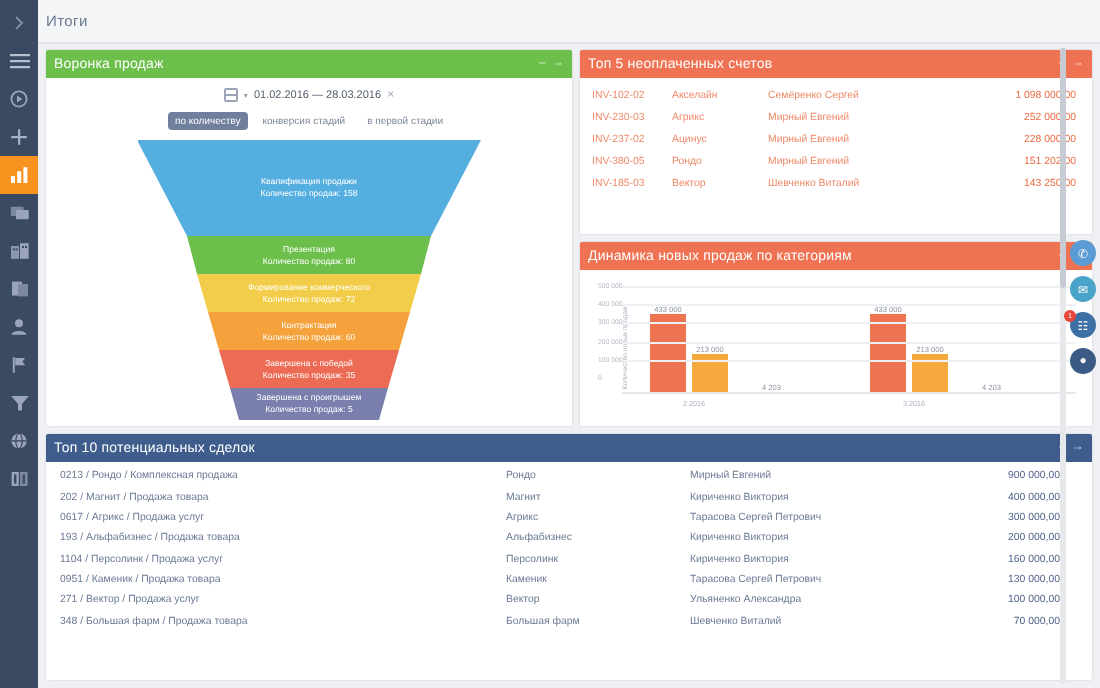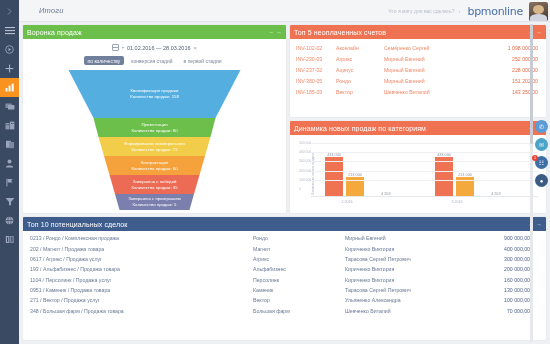--- a/index.html
+++ b/index.html
@@ -26,21 +26,21 @@
 
   
   #main { flex: 1 1 auto; display: flex; flex-direction: column; height: 344px; position: relative; }
 
   
   #topbar {
     height: 22px; background: #f4f5f7; border-bottom: 1px solid #e2e4e8;
     display: flex; align-items: center; position: relative; flex: 0 0 22px;
   }
   #page-title {
-    font-size: 7.5px; color: #6b7a90; margin-left: 20px; letter-spacing: .2px; font-style: italic;
+    font-size: 7.5px; color: #6b7a90; margin-left: 4px; letter-spacing: .2px;
   }
   #topbar-right {
     position: absolute; right: 0; top: 0; height: 22px;
     display: flex; align-items: center;
   }
   #cmdline {
     font-size: 5px; color: #b6bdc9; margin-right: 4px; white-space: nowrap;
   }
   #cmd-arrow { font-size: 6px; color: #c3c9d4; margin-right: 7px; }
   #logo {
@@ -272,26 +272,20 @@
         <rect x="2" y="2.2" width="1.2" height="4.6" fill="#3b4a63"></rect>
         <rect x="6.3" y="2.2" width="1.2" height="4.6" fill="#3b4a63"></rect>
       </svg>
     </div>
   </div>
 
   <div id="main">
 
     <div id="topbar">
       <div id="page-title">Итоги</div>
-      <div id="topbar-right">
-        <div id="cmdline">Что я могу для вас сделать?</div>
-        <div id="cmd-arrow">›</div>
-        <div id="logo">bpmonline</div>
-        <div id="avatar"></div>
-      </div>
     </div>
 
     <div id="content">
 
       <div id="row-top">
 
         <div id="col-left">
           <div class="widget" id="funnel-widget">
             <div class="w-head green">
               <div class="w-title">Воронка продаж</div>

